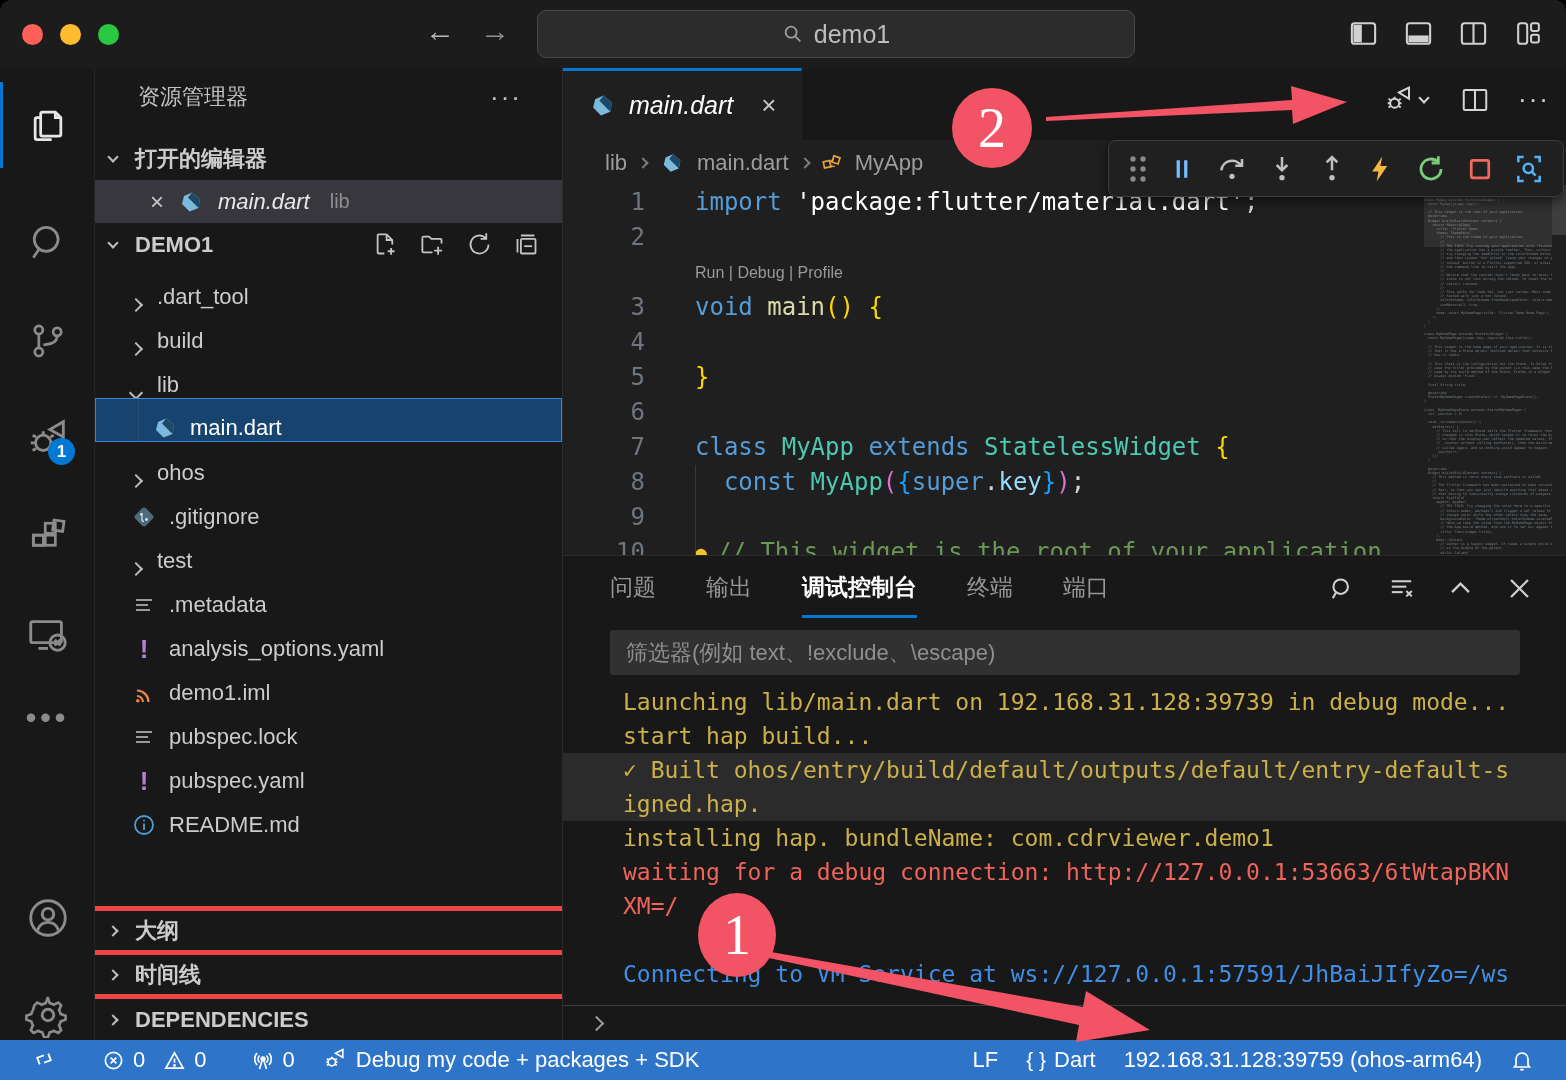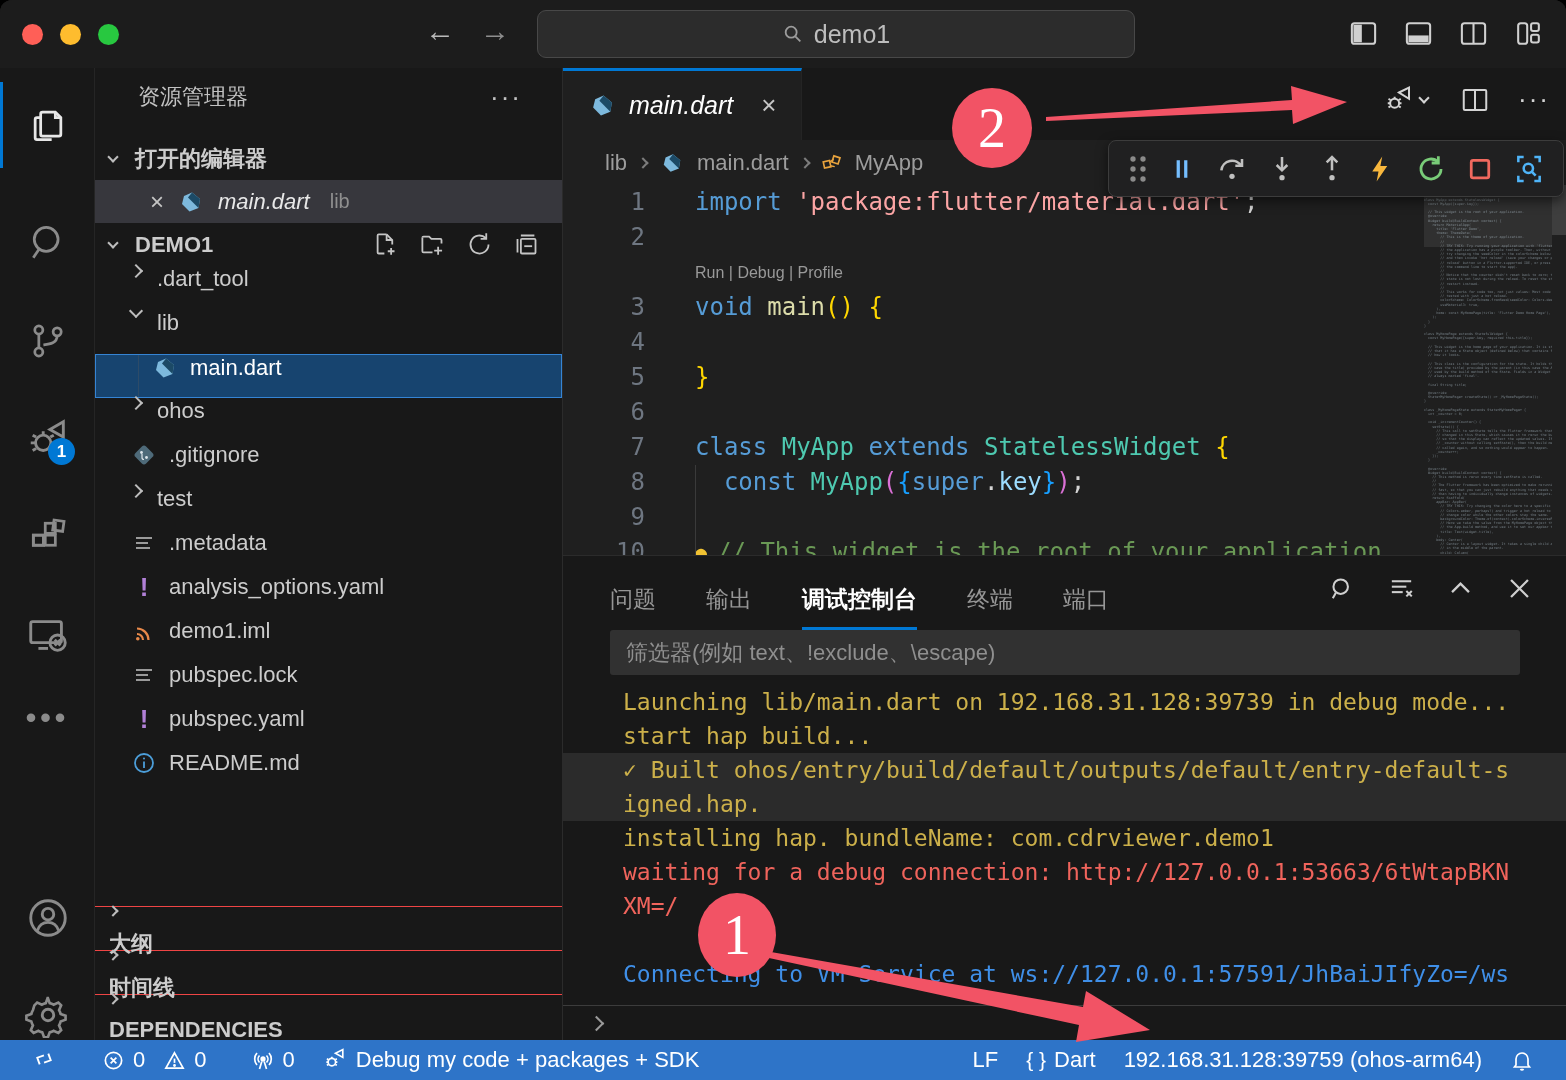--- a/index.html
+++ b/index.html
@@ -37,66 +37,66 @@
   .sb-title .more { margin-left:auto; margin-right:40px; font-size:26px; letter-spacing:2px; color:#c2c2c2; cursor:pointer; }
   .sb-sechdr { height:42px; display:flex; align-items:center; font-weight:bold; gap:14px; padding-left:14px; }
   .oe-item { height:43px; background:#37373d; display:flex; align-items:center; padding-left:55px; gap:14px; }
   .oe-item .x { color:#c5c5c5; font-size:24px; }
   .oe-item .nm { font-style:italic; color:#e8e8e8; }
   .oe-item .det { color:#8f8f8f; font-size:20px; margin-left:6px; }
   .proj-hdr { height:43px; display:flex; align-items:center; font-weight:bold; gap:14px; padding-left:14px; }
   .proj-actions { margin-left:auto; margin-right:22px; display:flex; gap:20px; }
   .proj-actions svg { display:block; }
   .tree { position:relative; }
-  .trow { height:44px; display:flex; align-items:flex-start; gap:12px; padding-left:36px; position:relative; cursor:pointer; }
+  .trow { height:44px; display:flex; align-items:flex-end; gap:12px; padding-left:36px; position:relative; cursor:pointer; }
   .trow .lbl { color:#cccccc; }
   .trow.sel { background:#17446f; border:1px solid #3584d4; }
   .trow.sel .lbl { color:#fff; }
   .trow.nested { padding-left:56px; }
   .trow.nested::before { content:""; position:absolute; left:42px; top:0; bottom:0; width:1px; background:#5a5a5a55; }
   .chev { width:10px; height:10px; border-right:2px solid #bdbdbd; border-bottom:2px solid #bdbdbd;
     transform:rotate(-45deg); flex:none; margin-right:4px; }
   .chev.open { transform:rotate(45deg); margin-top:-4px; }
   .chev.small { width:8px; height:8px; }
   .ficon { width:26px; height:26px; flex:none; display:flex; align-items:center; justify-content:center; }
   .yaml-bang { color:#b180d7; font-weight:bold; font-size:26px; }
   .sb-bottom { position:absolute; bottom:0; left:0; right:0; }
-  .sb-botrow { height:44px; border-top:1px solid #ef4444; display:flex; gap:14px; padding-left:14px; font-weight:bold;flex-direction:column; }
+  .sb-botrow { height:44px; border-top:5px solid #ef4444; display:flex; align-items:center; gap:14px; padding-left:14px; font-weight:bold; }
 
   
   .editorcol { position:relative; flex:1; display:flex; flex-direction:column; min-width:0; }
   .editor-area { position:relative; height:487px; background:#1f1f1f; flex:none; overflow:hidden; }
   .tabstrip { position:relative; height:72px; background:#181818; }
   .tab { position:absolute; left:0; top:0; width:239px; height:72px; background:#1f1f1f; border-top:3px solid #0078d4;
     border-right:1px solid #242424; display:flex; align-items:center; padding-left:26px; gap:14px; }
   .tab .tname { font-style:italic; font-size:25px; color:#fff; }
   .tab .tclose { margin-left:14px; color:#c5c5c5; font-size:26px; }
   .etoolbar { position:absolute; right:16px; top:16px; display:flex; align-items:center; gap:28px; }
   .crumbs { height:45px; display:flex; align-items:center; gap:12px; padding-left:42px; font-size:22px; color:#9d9d9d; background:#1f1f1f; }
   .crumbs .csep { width:8px; height:8px; border-right:2px solid #7c7c7c; border-bottom:2px solid #7c7c7c; transform:rotate(-45deg); }
   .code { position:absolute; top:117px; left:0; right:142px; bottom:0; font-family:"DejaVu Sans Mono", monospace; font-size:24px; overflow:hidden; }
   .crow { height:35px; line-height:35px; white-space:pre; display:flex; }
   .crow .ln { width:82px; text-align:right; color:#6e7681; flex:none; padding-right:0; }
   .crow .ct { padding-left:50px; position:relative; }
   .crow.g .ct::before { content:""; position:absolute; left:50px; top:0; bottom:0; width:1px; background:#3a3a3a; }
   .lensrow { height:35px; line-height:35px; padding-left:132px; color:#999; font-size:16px; font-family:"Liberation Sans",sans-serif; cursor:pointer; }
-  .kw{color:#569cd6} .fn{color:#dcdcaa} .ty{color:#4ec9b0} .str{color:#fca5a5} .pl{color:#d4d4d4}
+  .kw{color:#569cd6} .fn{color:#dcdcaa} .ty{color:#4ec9b0} .str{color:#ffffff} .pl{color:#d4d4d4}
   .b1{color:#ffd700} .b2{color:#179fff} .b3{color:#da70d6} .cm{color:#6a9955} .va{color:#9cdcfe}
   .dot{color:#f1c232; margin-right:10px; font-size:20px;}
   .minimap { position:absolute; top:117px; right:14px; bottom:0; width:128px; overflow:hidden; }
   .minimap pre { font-family:"DejaVu Sans Mono", monospace; font-size:3.4px; line-height:4.2px; color:#7f8b93; opacity:.9; white-space:pre; }
   .mm-slider { position:absolute; top:12px; left:0; right:0; height:50px; background:rgba(255,255,255,.08); }
   .vscroll { position:absolute; top:117px; right:0; width:14px; height:50px; background:rgba(121,121,121,.35); }
   .dbgbar { position:absolute; top:72px; left:545px; width:456px; height:57px; background:#202021; border:1px solid #3c3c3c;
     border-radius:8px; box-shadow:0 4px 12px rgba(0,0,0,.55); display:flex; align-items:center; justify-content:space-between; padding:0 18px; }
 
   
   .panel { position:relative; flex:1; background:#181818; border-top:1px solid #2b2b2b; overflow:hidden; }
   .ptabs { height:62px; display:flex; align-items:flex-start; padding-left:47px; gap:50px; padding-top:16px; font-size:23px; color:#969696; }
-  .ptab { padding-bottom:12px; cursor:pointer;margin-top:12px; }
+  .ptab { padding-bottom:12px; cursor:pointer; }
   .ptab.active { color:#fff; font-weight:bold; border-bottom:3px solid #0078d4; }
   .ptabicons { position:absolute; right:32px; top:18px; display:flex; gap:30px; align-items:center; }
   .filter { margin:12px 46px 0 47px; height:45px; background:#313131; border-radius:3px; display:flex; align-items:center;
     padding-left:16px; color:#8f8f8f; font-size:22px; }
   .console { margin-top:10px; font-family:"DejaVu Sans Mono", monospace; font-size:23px; }
   .conrow { height:34px; line-height:34px; padding-left:60px; white-space:pre; }
   .conrow.hl { background:#2b2b2b; }
   .cwarn{color:#ccb04a} .cerr{color:#f0645c} .cinfo{color:#3f8fe8}
   .coninput { position:absolute; bottom:0; left:0; right:0; height:35px; border-top:1px solid #3c3c3c; display:flex; align-items:center; }
   .coninput .pr { width:11px; height:11px; border-right:2.4px solid #9a9a9a; border-top:2.4px solid #9a9a9a; transform:rotate(45deg); margin-left:28px; }
@@ -264,20 +264,24 @@
               <rect x="7" y="7" width="13" height="13" rx="1"></rect>
               <path d="M7 4h12M4 7v12"></path>
               <path d="M10 13.5h7"></path>
             </svg>
         </span>
       </div>
       <div class="tree" id="file-tree">
           <div class="trow">
             <span class="chev"></span>
             <span class="lbl">.dart_tool</span>
+          </div>
+          <div class="trow">
+            <span class="chev"></span>
+            <span class="lbl">build</span>
           </div>
           <div class="trow">
             <span class="chev open"></span>
             <span class="lbl">lib</span>
           </div>
           <div class="trow sel nested">
             <span class="ficon">
               <svg width="24" height="24" viewBox="0 0 24 24">
                 <path d="M5 6 L13 2.5 L21 9 L19.5 18 L10.5 21.5 L3 14 Z" fill="#7db9dd"></path>
                 <path d="M13 2.5 L21 9 L19.5 18 L9 7.5 Z" fill="#1c4a66"></path>

